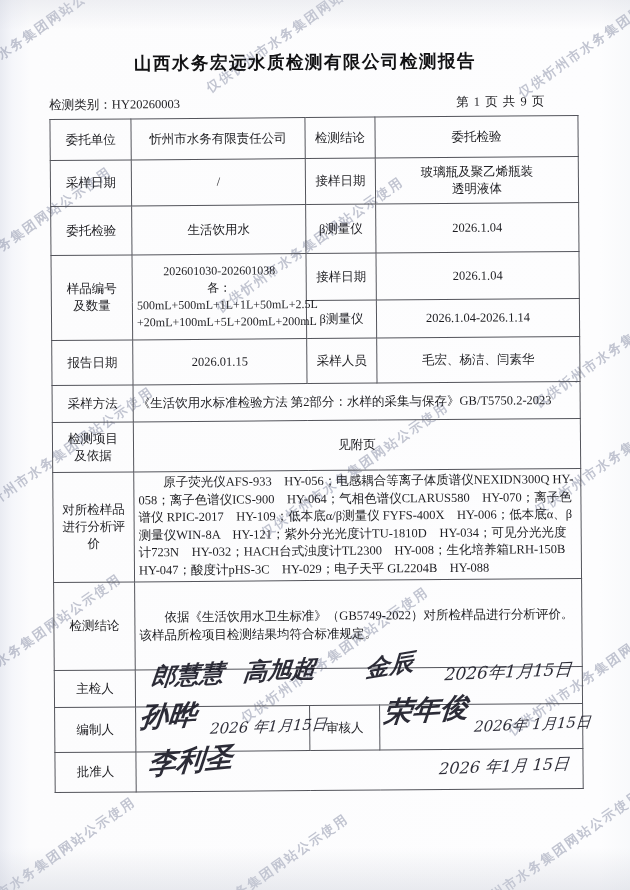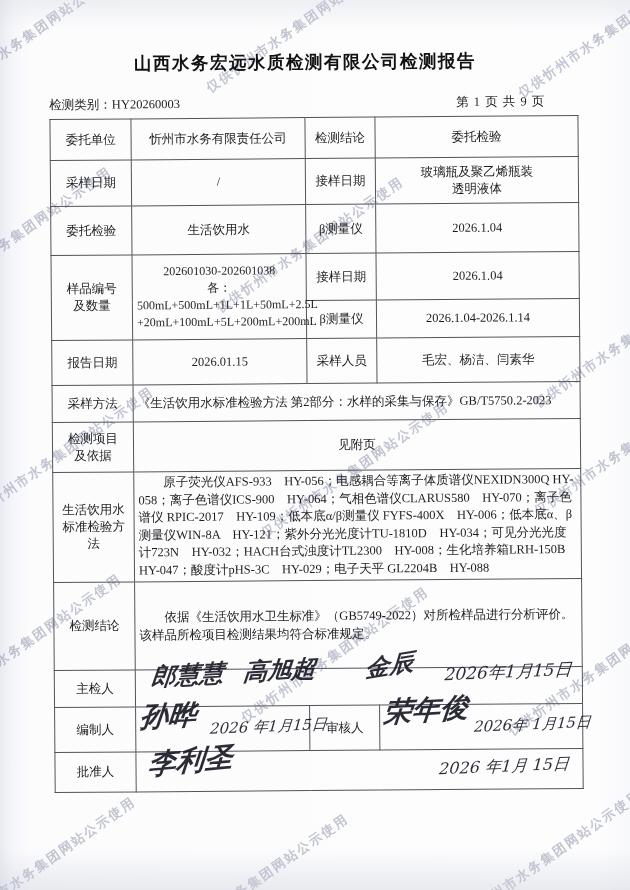--- a/index.html
+++ b/index.html
@@ -168,21 +168,21 @@
 
       <tr class="rh50">
         <td class="lbl">
           <span class="line2">检测项目</span>
           <span class="line2">及依据</span>
         </td>
         <td class="val" colspan="3">见附页</td>
       </tr>
 
       <tr class="rh110">
-        <td class="lbl">生活饮用水标准检验方法</td>
+        <td class="lbl">对所检样品进行分析评价</td>
         <td class="txt indent" colspan="3" style="line-height:17.5px">原子荧光仪AFS-933　HY-056；电感耦合等离子体质谱仪NEXIDN300Q HY-058；离子色谱仪ICS-900　HY-064；气相色谱仪CLARUS580　HY-070；离子色谱仪 RPIC-2017　HY-109；低本底α/β测量仪 FYFS-400X　HY-006；低本底α、β测量仪WIN-8A　HY-121；紫外分光光度计TU-1810D　HY-034；可见分光光度计723N　HY-032；HACH台式浊度计TL2300　HY-008；生化培养箱LRH-150B HY-047；酸度计pHS-3C　HY-029；电子天平 GL2204B　HY-088</td>
       </tr>
 
       <tr class="rh88">
         <td class="lbl">检测结论</td>
         <td class="txt indent vtop" colspan="3" style="line-height:18px">依据《生活饮用水卫生标准》（GB5749-2022）对所检样品进行分析评价。该样品所检项目检测结果均符合标准规定。</td>
       </tr>
 
       <tr class="rh37">
         <td class="lbl">主检人</td>

